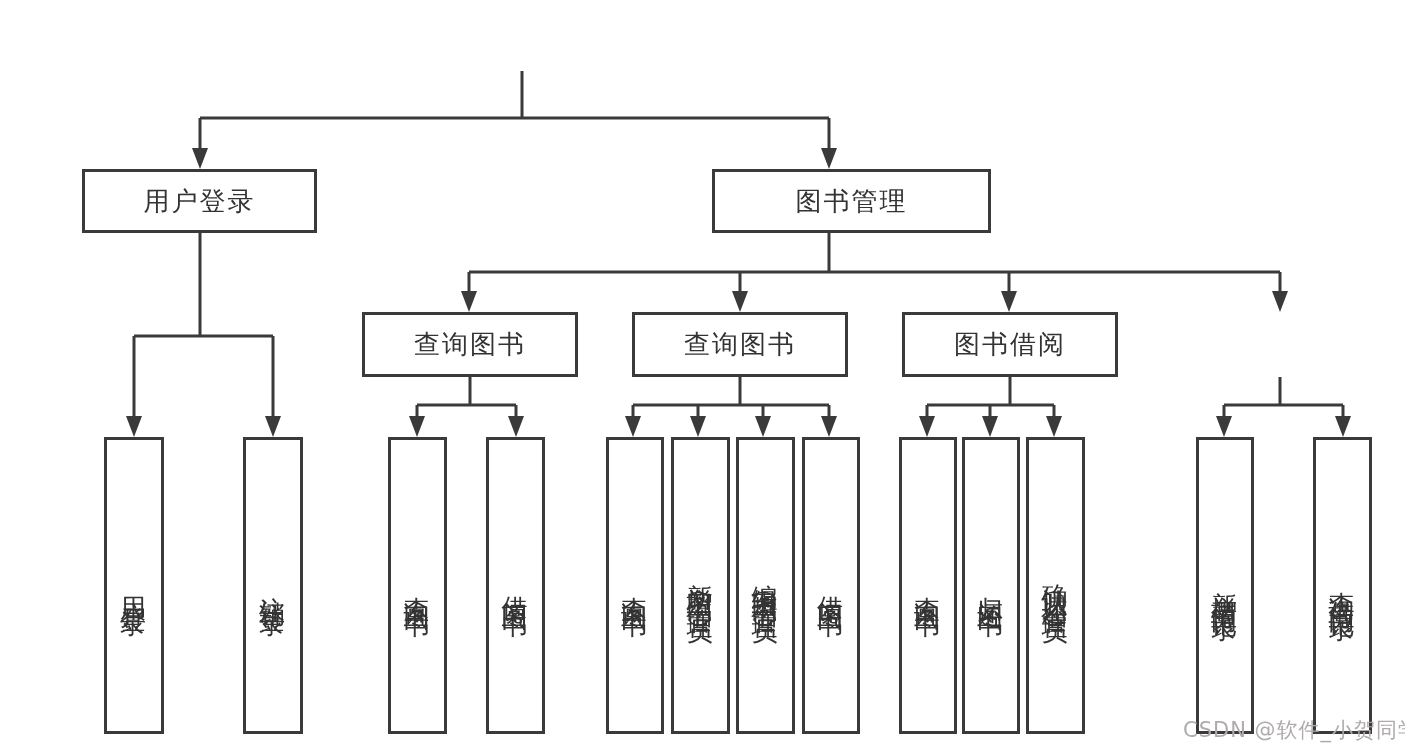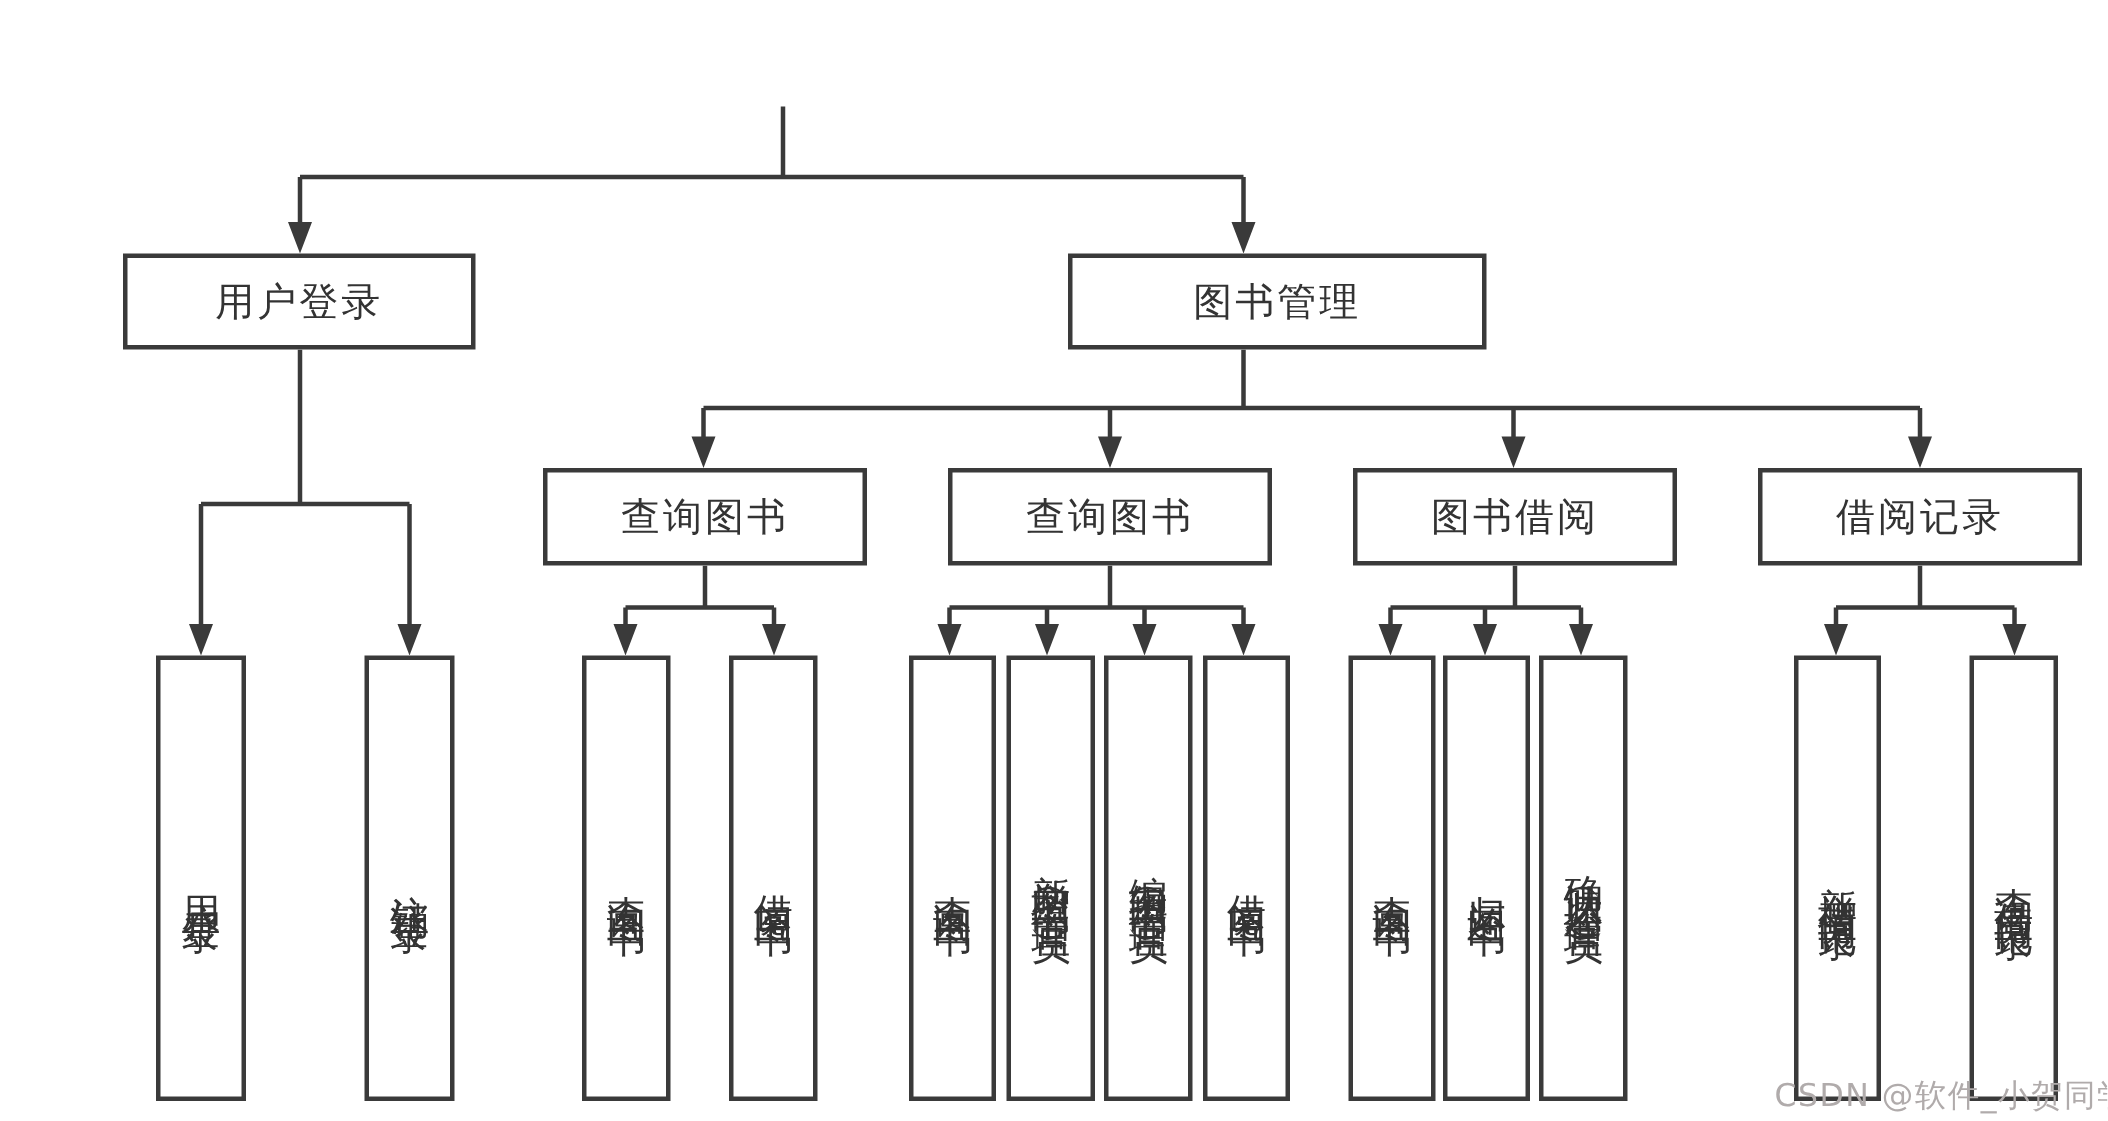--- a/index.html
+++ b/index.html
@@ -71,23 +71,20 @@
 
   <div class="box" style="left:362px; top:312px; width:216px; height:65px;">
     <span class="lbl">查询图书</span>
   </div>
   <div class="box" style="left:632px; top:312px; width:216px; height:65px;">
     <span class="lbl">查询图书</span>
   </div>
   <div class="box" style="left:902px; top:312px; width:216px; height:65px;">
     <span class="lbl">图书借阅</span>
   </div>
-  <div class="box" style="left:1172px; top:312px; width:216px; height:65px;">
-    <span class="lbl">借阅记录</span>
-  </div>
 
   <div class="box" style="left:104px; top:437px; width:60px; height:297px;">
     <span class="vlbl">用户登录</span>
   </div>
   <div class="box" style="left:243px; top:437px; width:60px; height:297px;">
     <span class="vlbl">注销登录</span>
   </div>
 
   <div class="box" style="left:388px; top:437px; width:59px; height:297px;">
     <span class="vlbl">查询图书</span>

